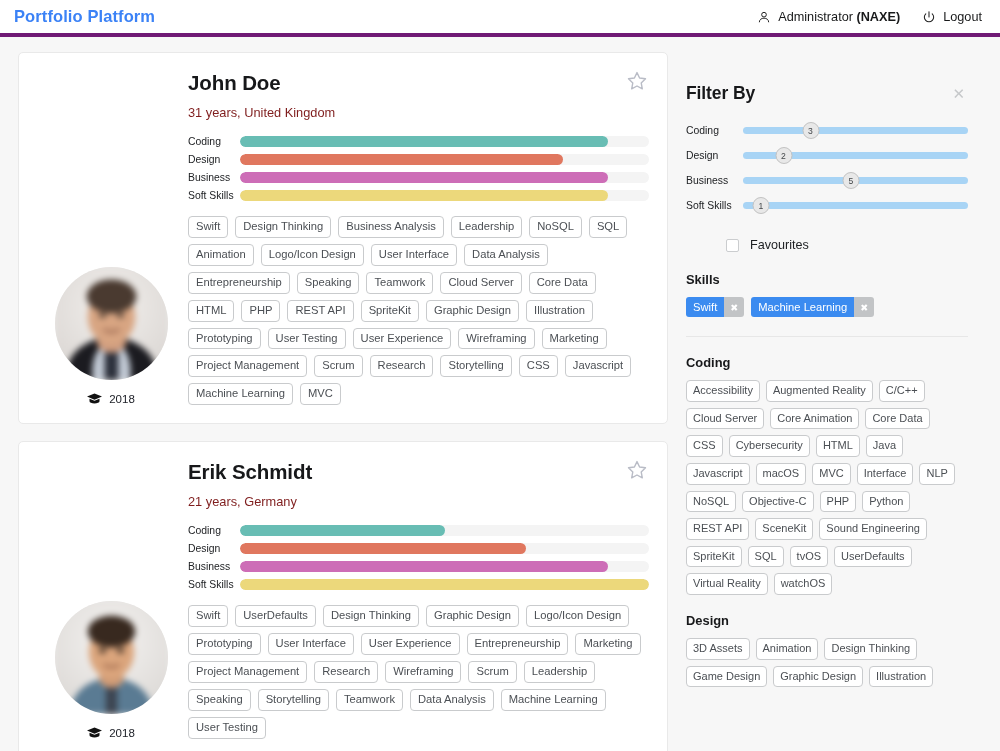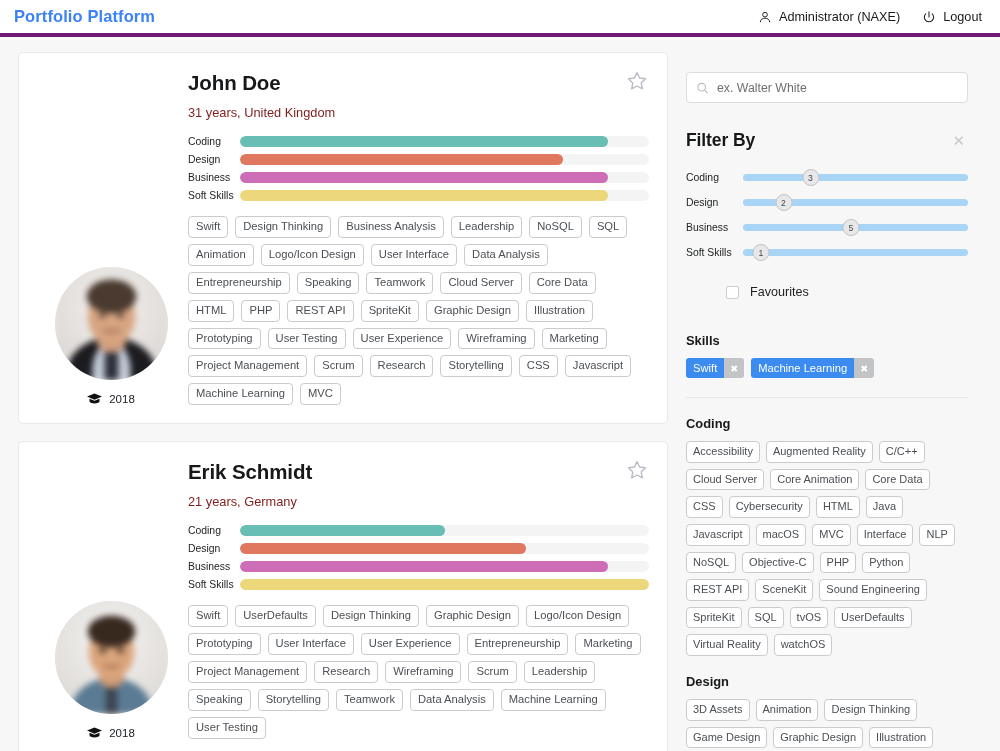--- a/index.html
+++ b/index.html
@@ -33,21 +33,21 @@
     gap: 22px;
   }
   .top-item {
     display: flex;
     align-items: center;
     gap: 7px;
     font-size: 12.7px;
     color: #18191a;
   }
   .top-item .ico { display: flex; align-items: center; color: #222; }
-  .top-item b { font-weight: normal; }
+  .top-item b { font-weight: bold; }
 
   
   .page {
     display: flex;
     align-items: flex-start;
     padding: 15px 16px 0 18px;
     gap: 18px;
     height: 714px;
   }
   .left-col { width: 650px; flex: 0 0 650px; }
@@ -237,21 +237,21 @@
     border-radius: 2px;
     background: #fff;
     cursor: pointer;
   }
   .fav-label { font-size: 12.6px; color: #1d1f22; }
 
   .sec-head {
     font-size: 12.9px;
     font-weight: bold;
     color: #17181a;
-    margin-top: 34px;
+    margin-top: 20px;
     margin-bottom: 10px;
   }
   .chips { display: flex; flex-wrap: wrap; gap: 7px; }
   .chip {
     display: flex;
     align-items: stretch;
     border-radius: 3px;
     overflow: hidden;
     height: 20px;
   }
@@ -523,29 +523,20 @@
             <span class="tag">Machine Learning</span>
             <span class="tag">User Testing</span>
           </div>
       </div>
     </div>
 
   </div>
 
   <div class="right-col">
 
-    <div class="search-wrap">
-      <span class="search-ico">
-        <svg width="13" height="13" viewBox="0 0 24 24" fill="none" stroke="currentColor" stroke-width="2" stroke-linecap="round">
-          <circle cx="10.5" cy="10.5" r="7"></circle>
-            <path d="M16 16l5 5"></path>
-        </svg>
-      </span>
-      <input class="search-input" type="text" placeholder="ex. Walter White" style="">
-    </div>
 
     <div class="filter-head">
       <div class="sb-title">Filter By</div>
       <div class="filter-clear">✕</div>
     </div>
 
     <div class="sliders">
       <div class="sl-row">
         <div class="sl-label">Coding</div>
         <div class="sl-track-wrap">

